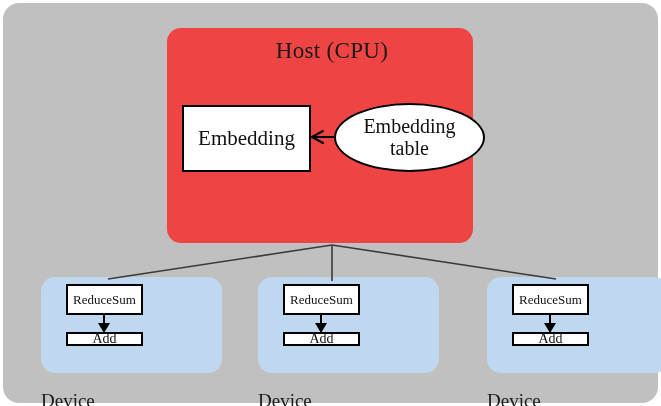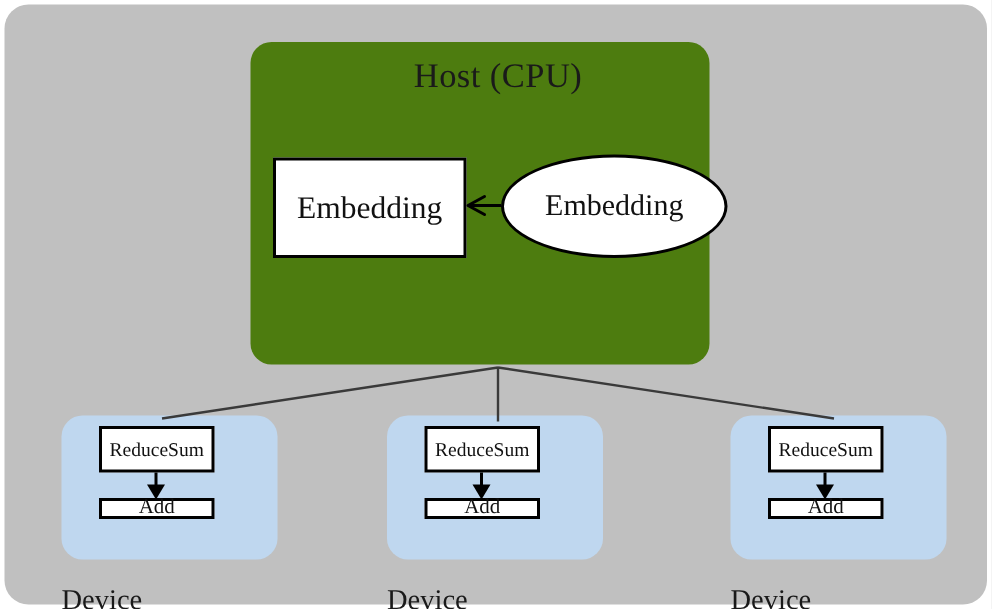--- a/index.html
+++ b/index.html
@@ -28,21 +28,21 @@
     background: #c0c0c0;
     border-radius: 16px;
   }
   
   .host-box {
     position: absolute;
     left: 167px;
     top: 28px;
     width: 306px;
     height: 215px;
-    background: #4d7c0f;
+    background: #ef4444;
     border-radius: 14px;
   }
   .host-title {
     position: absolute;
     left: 0;
     top: 10px;
     width: 330px;
     text-align: center;
     font-size: 23px;
     color: #1a1a1a;
@@ -87,20 +87,21 @@
     color: #111111;
   }
   
   .device-box {
     position: absolute;
     top: 277px;
     width: 144px;
     height: 96px;
     background: #bfd7ef;
     border-radius: 14px;
+    padding-left: 37px;
   }
   .device-box.d1 { left: 41px; }
   .device-box.d2 { left: 258px; }
   .device-box.d3 { left: 487px; }
 
   .op-box {
     position: absolute;
     background: #ffffff;
     border: 2px solid #000000;
     box-sizing: border-box;
@@ -158,20 +159,21 @@
 
   <div class="lookup-box">
     <div>
       <div>Embedding</div>
     </div>
   </div>
 
   <div class="table-ellipse">
     <div>
       <div>Embedding</div>
+      <div>table</div>
     </div>
   </div>
 
   <div class="device-box d1">
     <div class="op-box op-reduce">ReduceSum</div>
     <div class="op-box op-add">Add</div>
   </div>
   <div class="device-label d1">Device</div>
 
   <div class="device-box d2">

